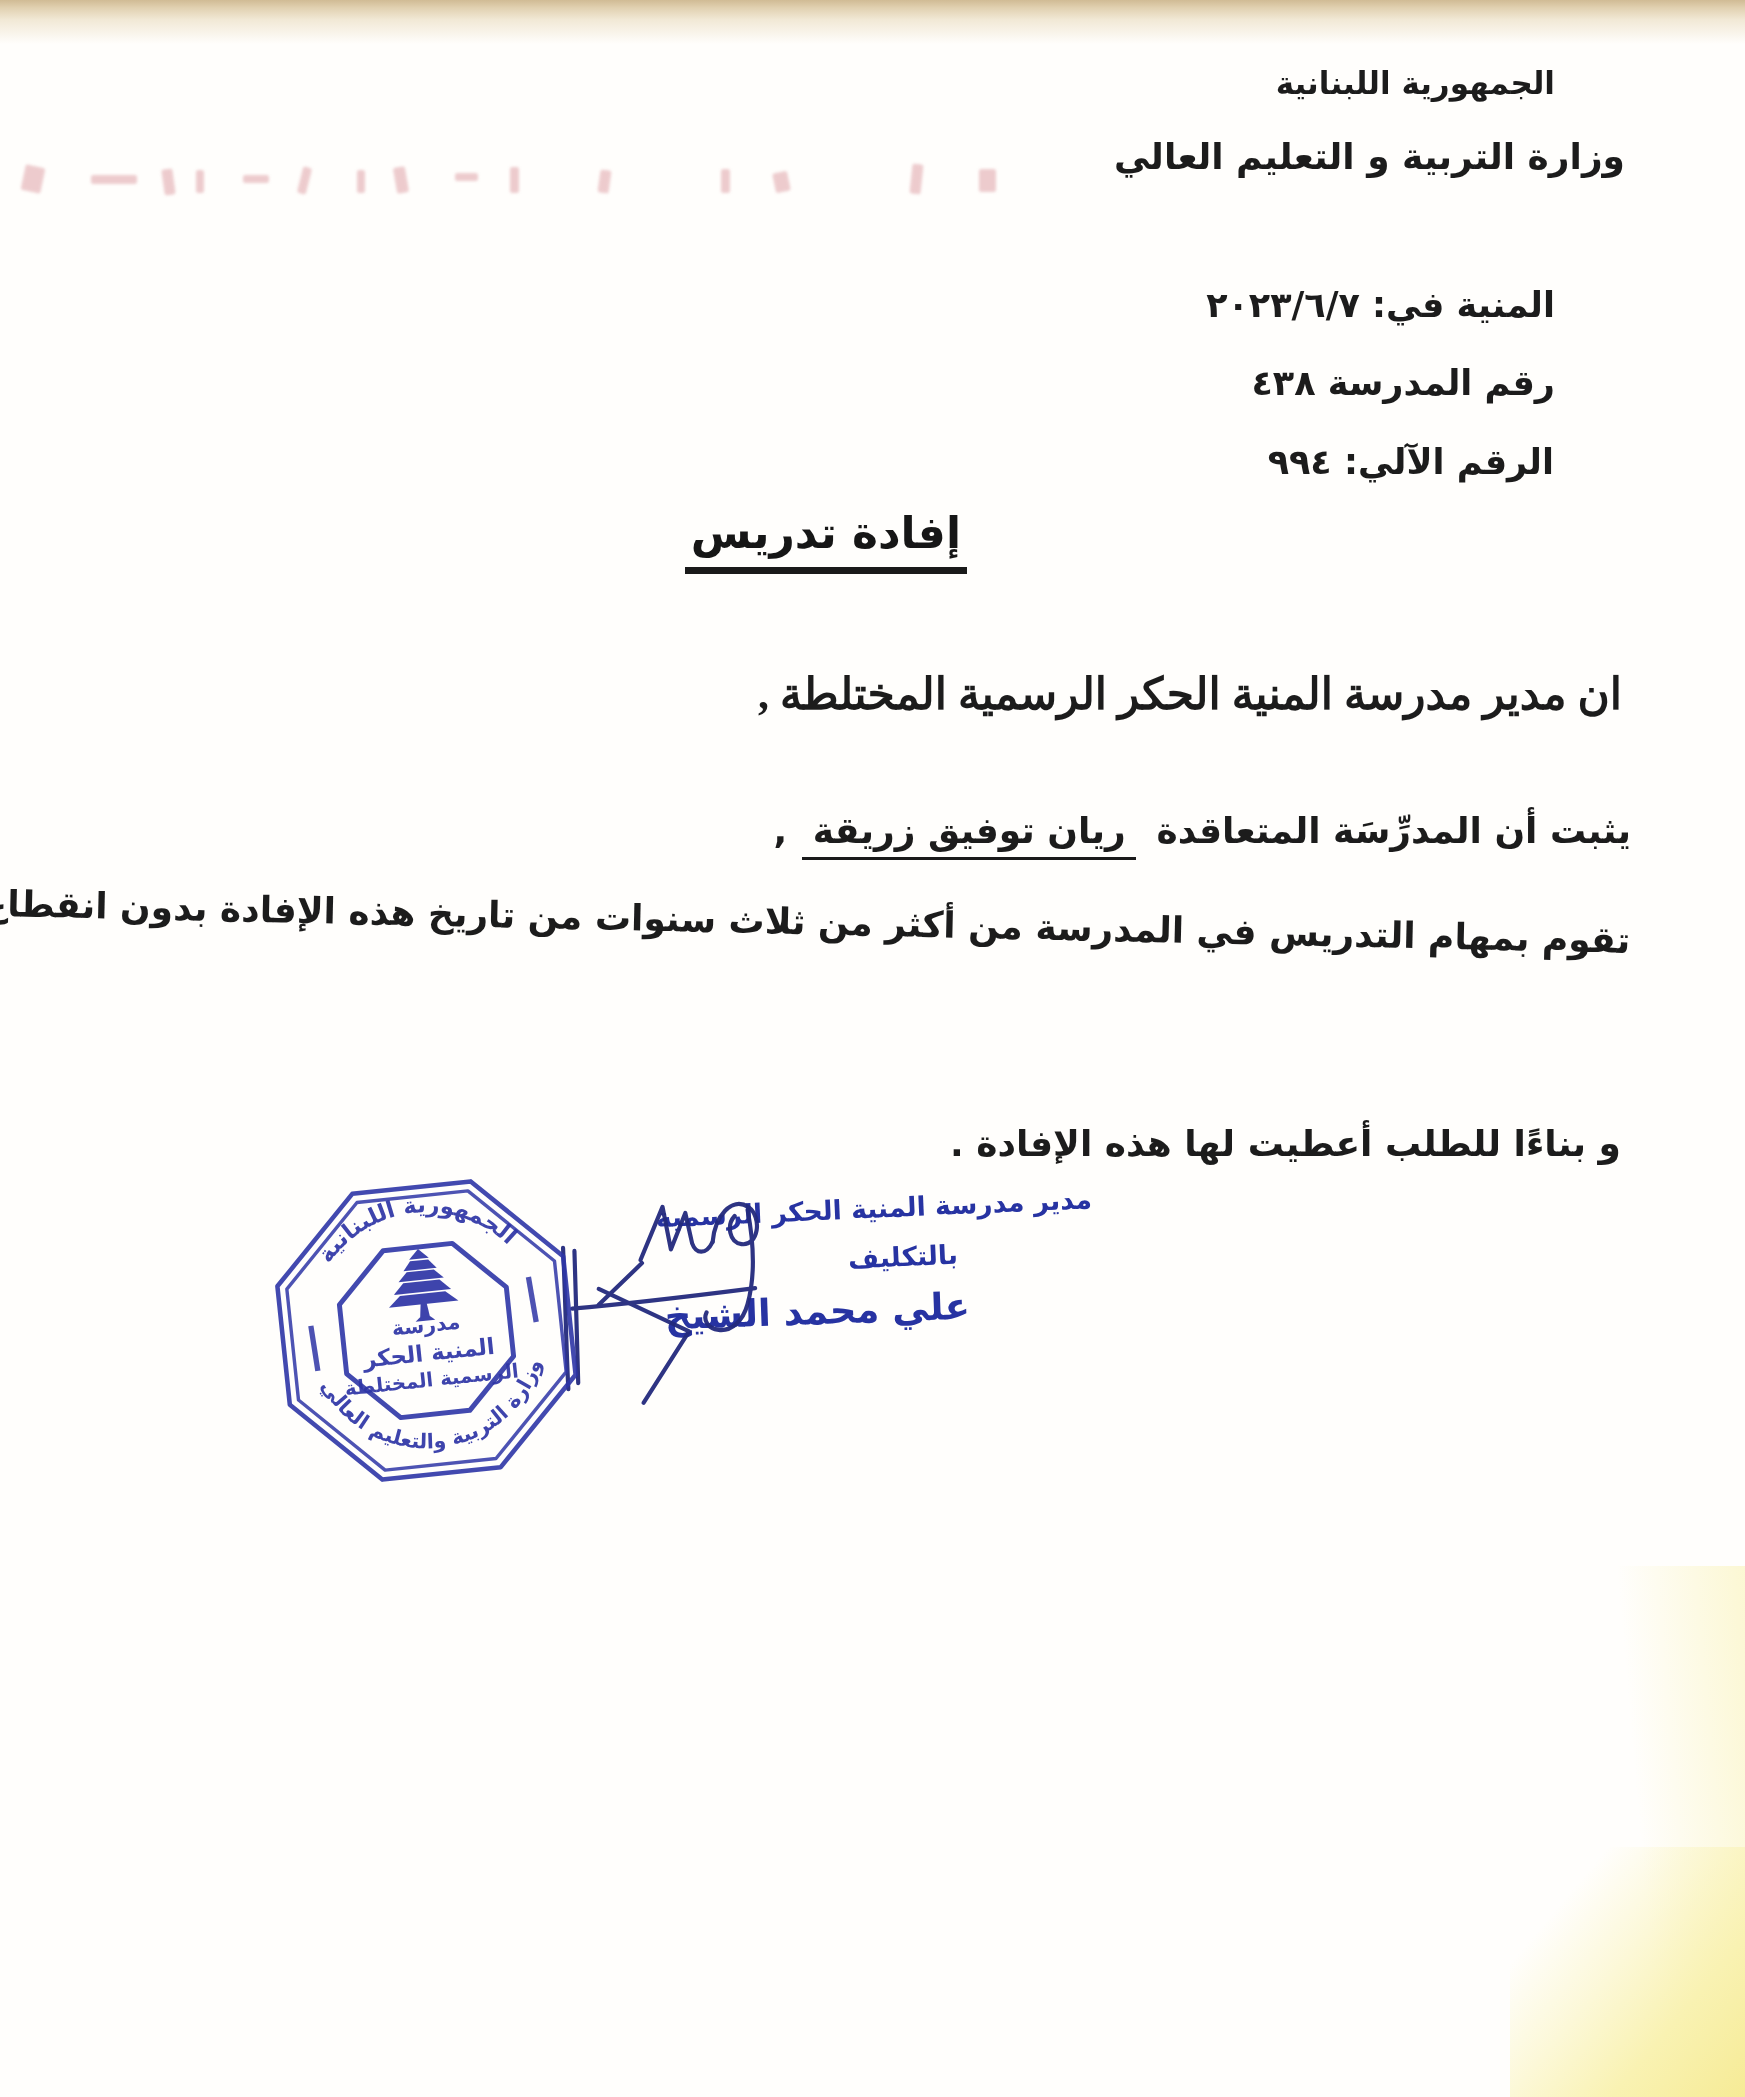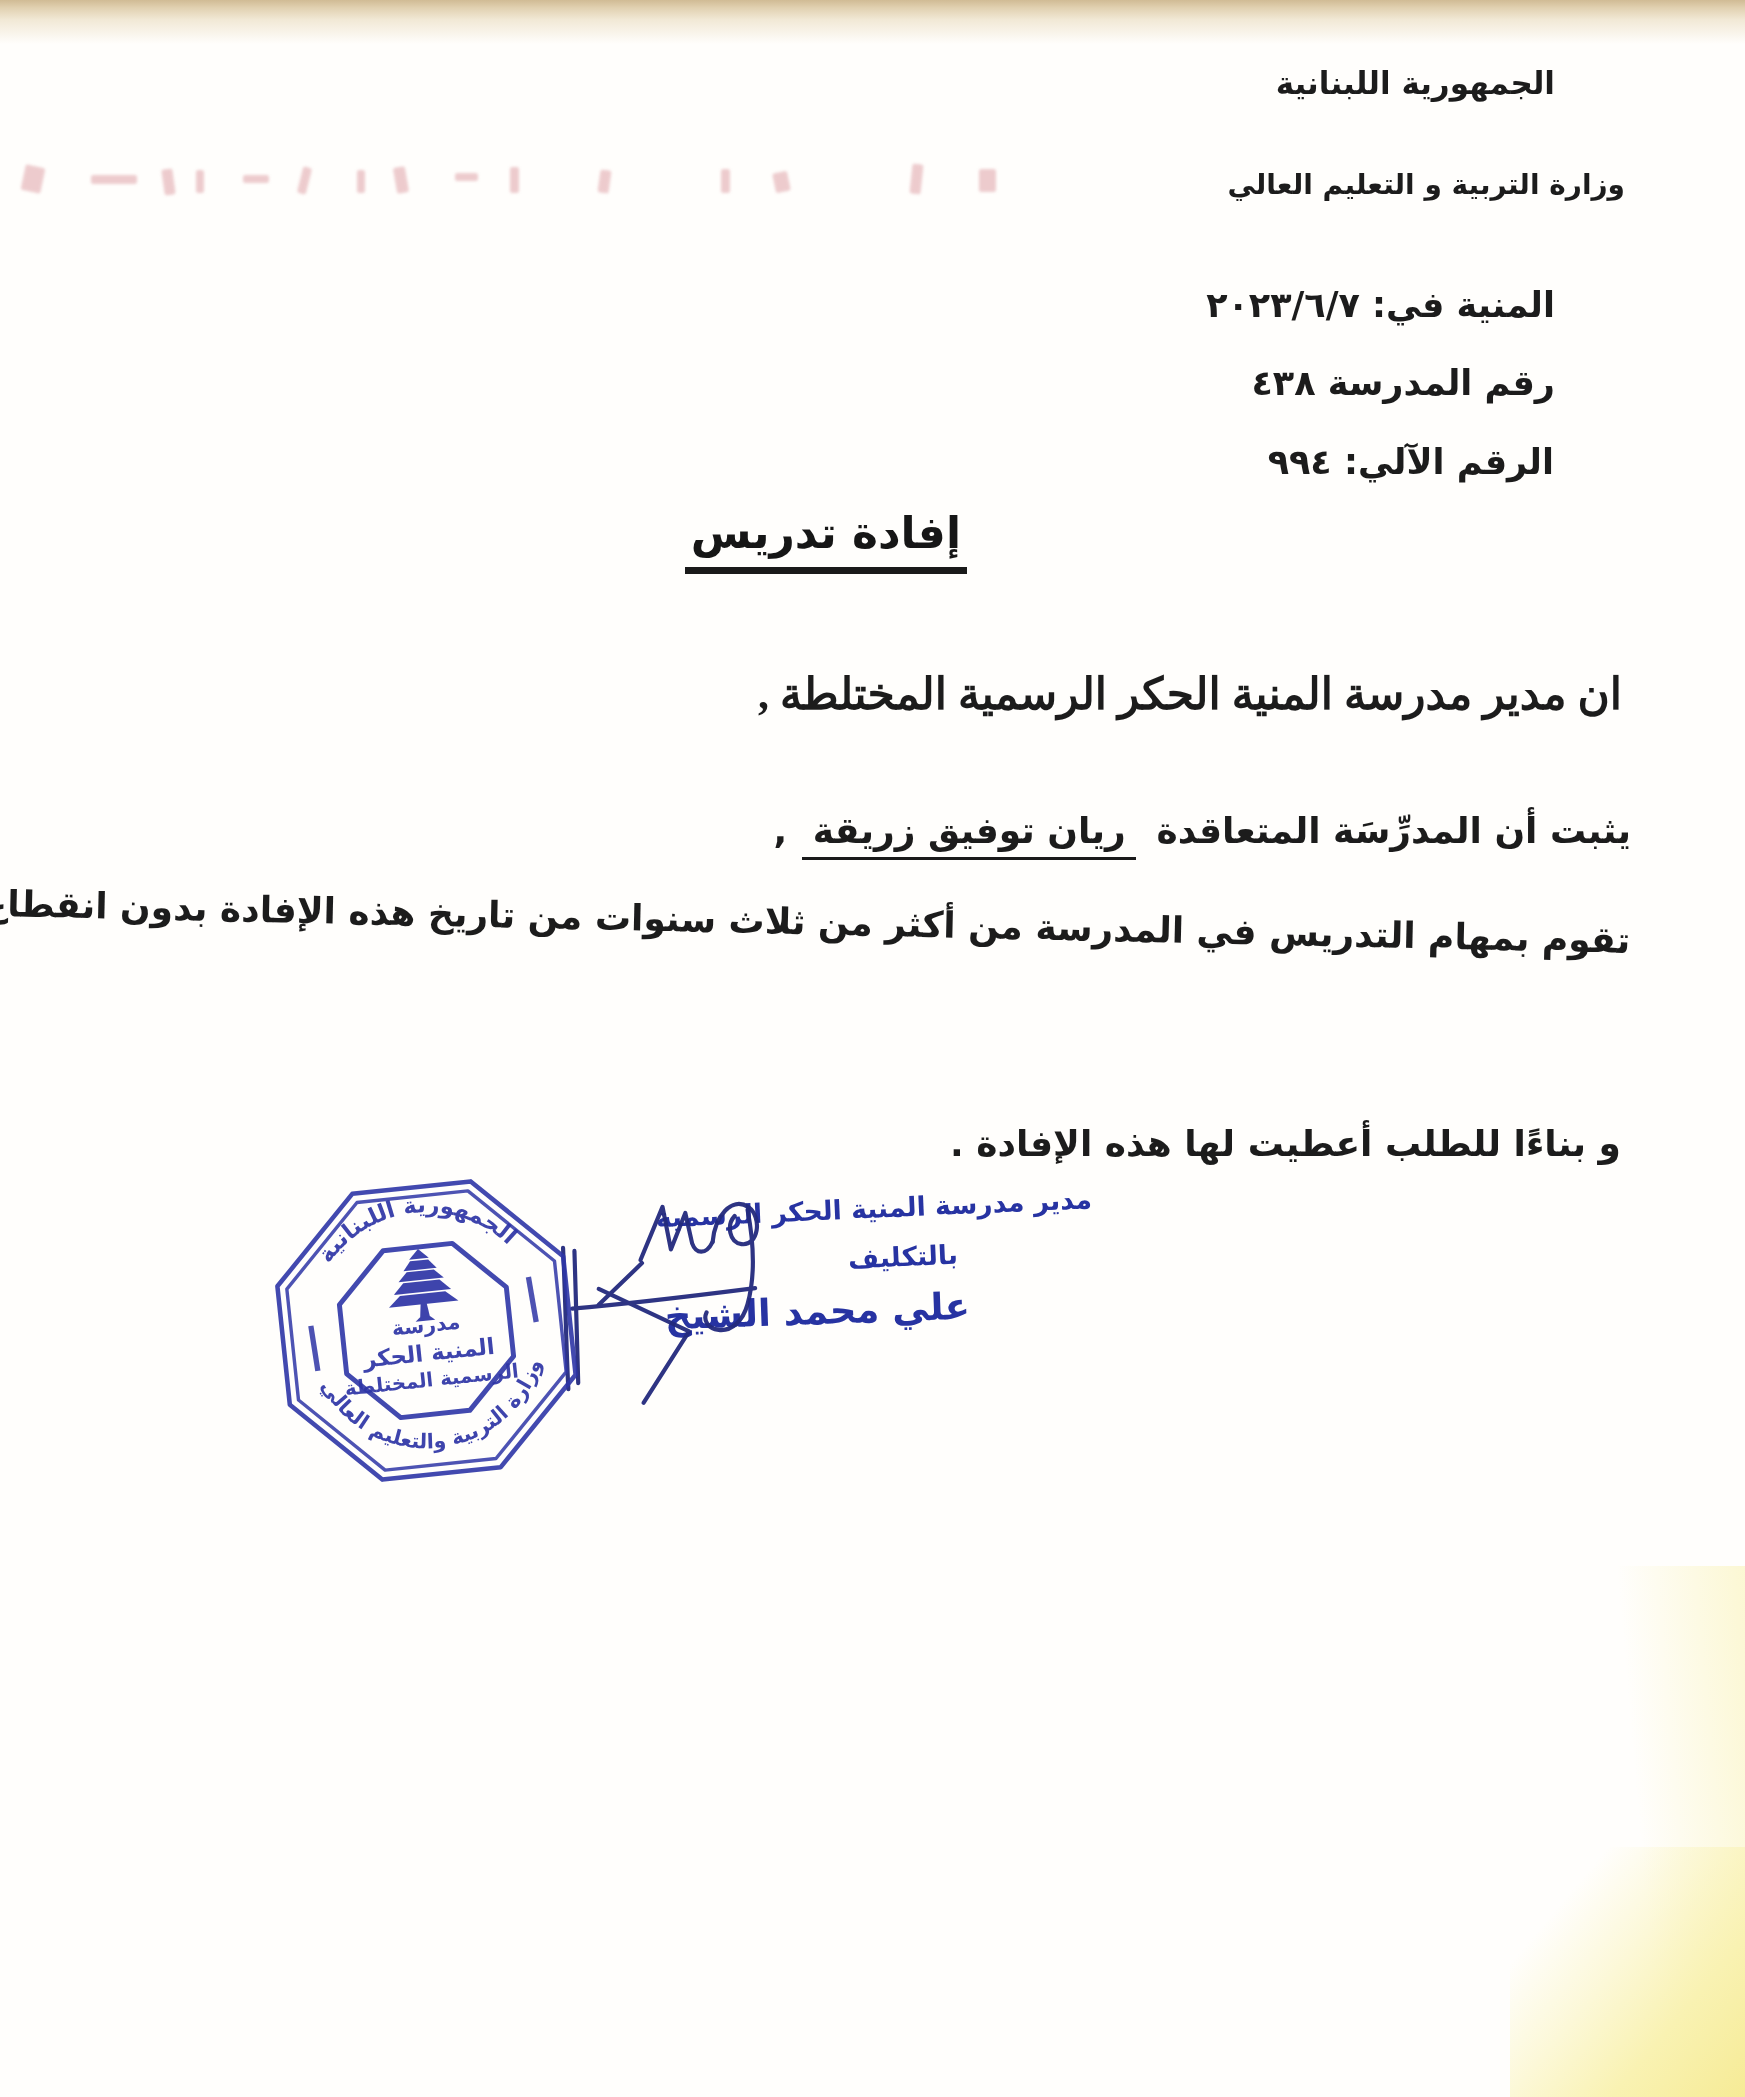--- a/index.html
+++ b/index.html
@@ -21,21 +21,21 @@
     right:0;bottom:0;width:235px;height:250px;
     background:linear-gradient(310deg,#f6eb96 0%,#f9f2b2 30%,rgba(250,244,190,.55) 55%,rgba(250,244,190,0) 78%);
   }
   .corner-yellow2{
     right:0;bottom:0;width:137px;height:531px;
     background:linear-gradient(265deg,rgba(249,242,178,.55) 0%,rgba(249,242,178,0) 70%);
   }
   
   .ink{color:#1c1c1c;font-weight:700;white-space:nowrap;}
   .hdr1{top:65px;right:190px;font-size:31px;}
-  .hdr2{top:168px;right:120px;font-size:28px;}
+  .hdr2{top:136px;right:120px;font-size:36px;}
   .ref1{top:285px;right:190px;font-size:35px;text-align:right;}
   .ref2{top:363px;right:190px;font-size:35px;text-align:center;}
   .ref3{top:442px;right:191px;font-size:35px;}
   .title-wrap{top:507px;left:694px;width:273px;text-align:center;}
   .title-text{
     display:inline-block;font-size:44px;font-weight:700;color:#161616;
     border-bottom:7.6px solid #1a1a1a;padding:0 6px 9px 6px;white-space:nowrap;
   }
   .b1{top:668px;right:123px;font-size:44px;font-family:Liberation Serif, serif;}
   .b2{top:810px;right:114px;font-size:36px;}

